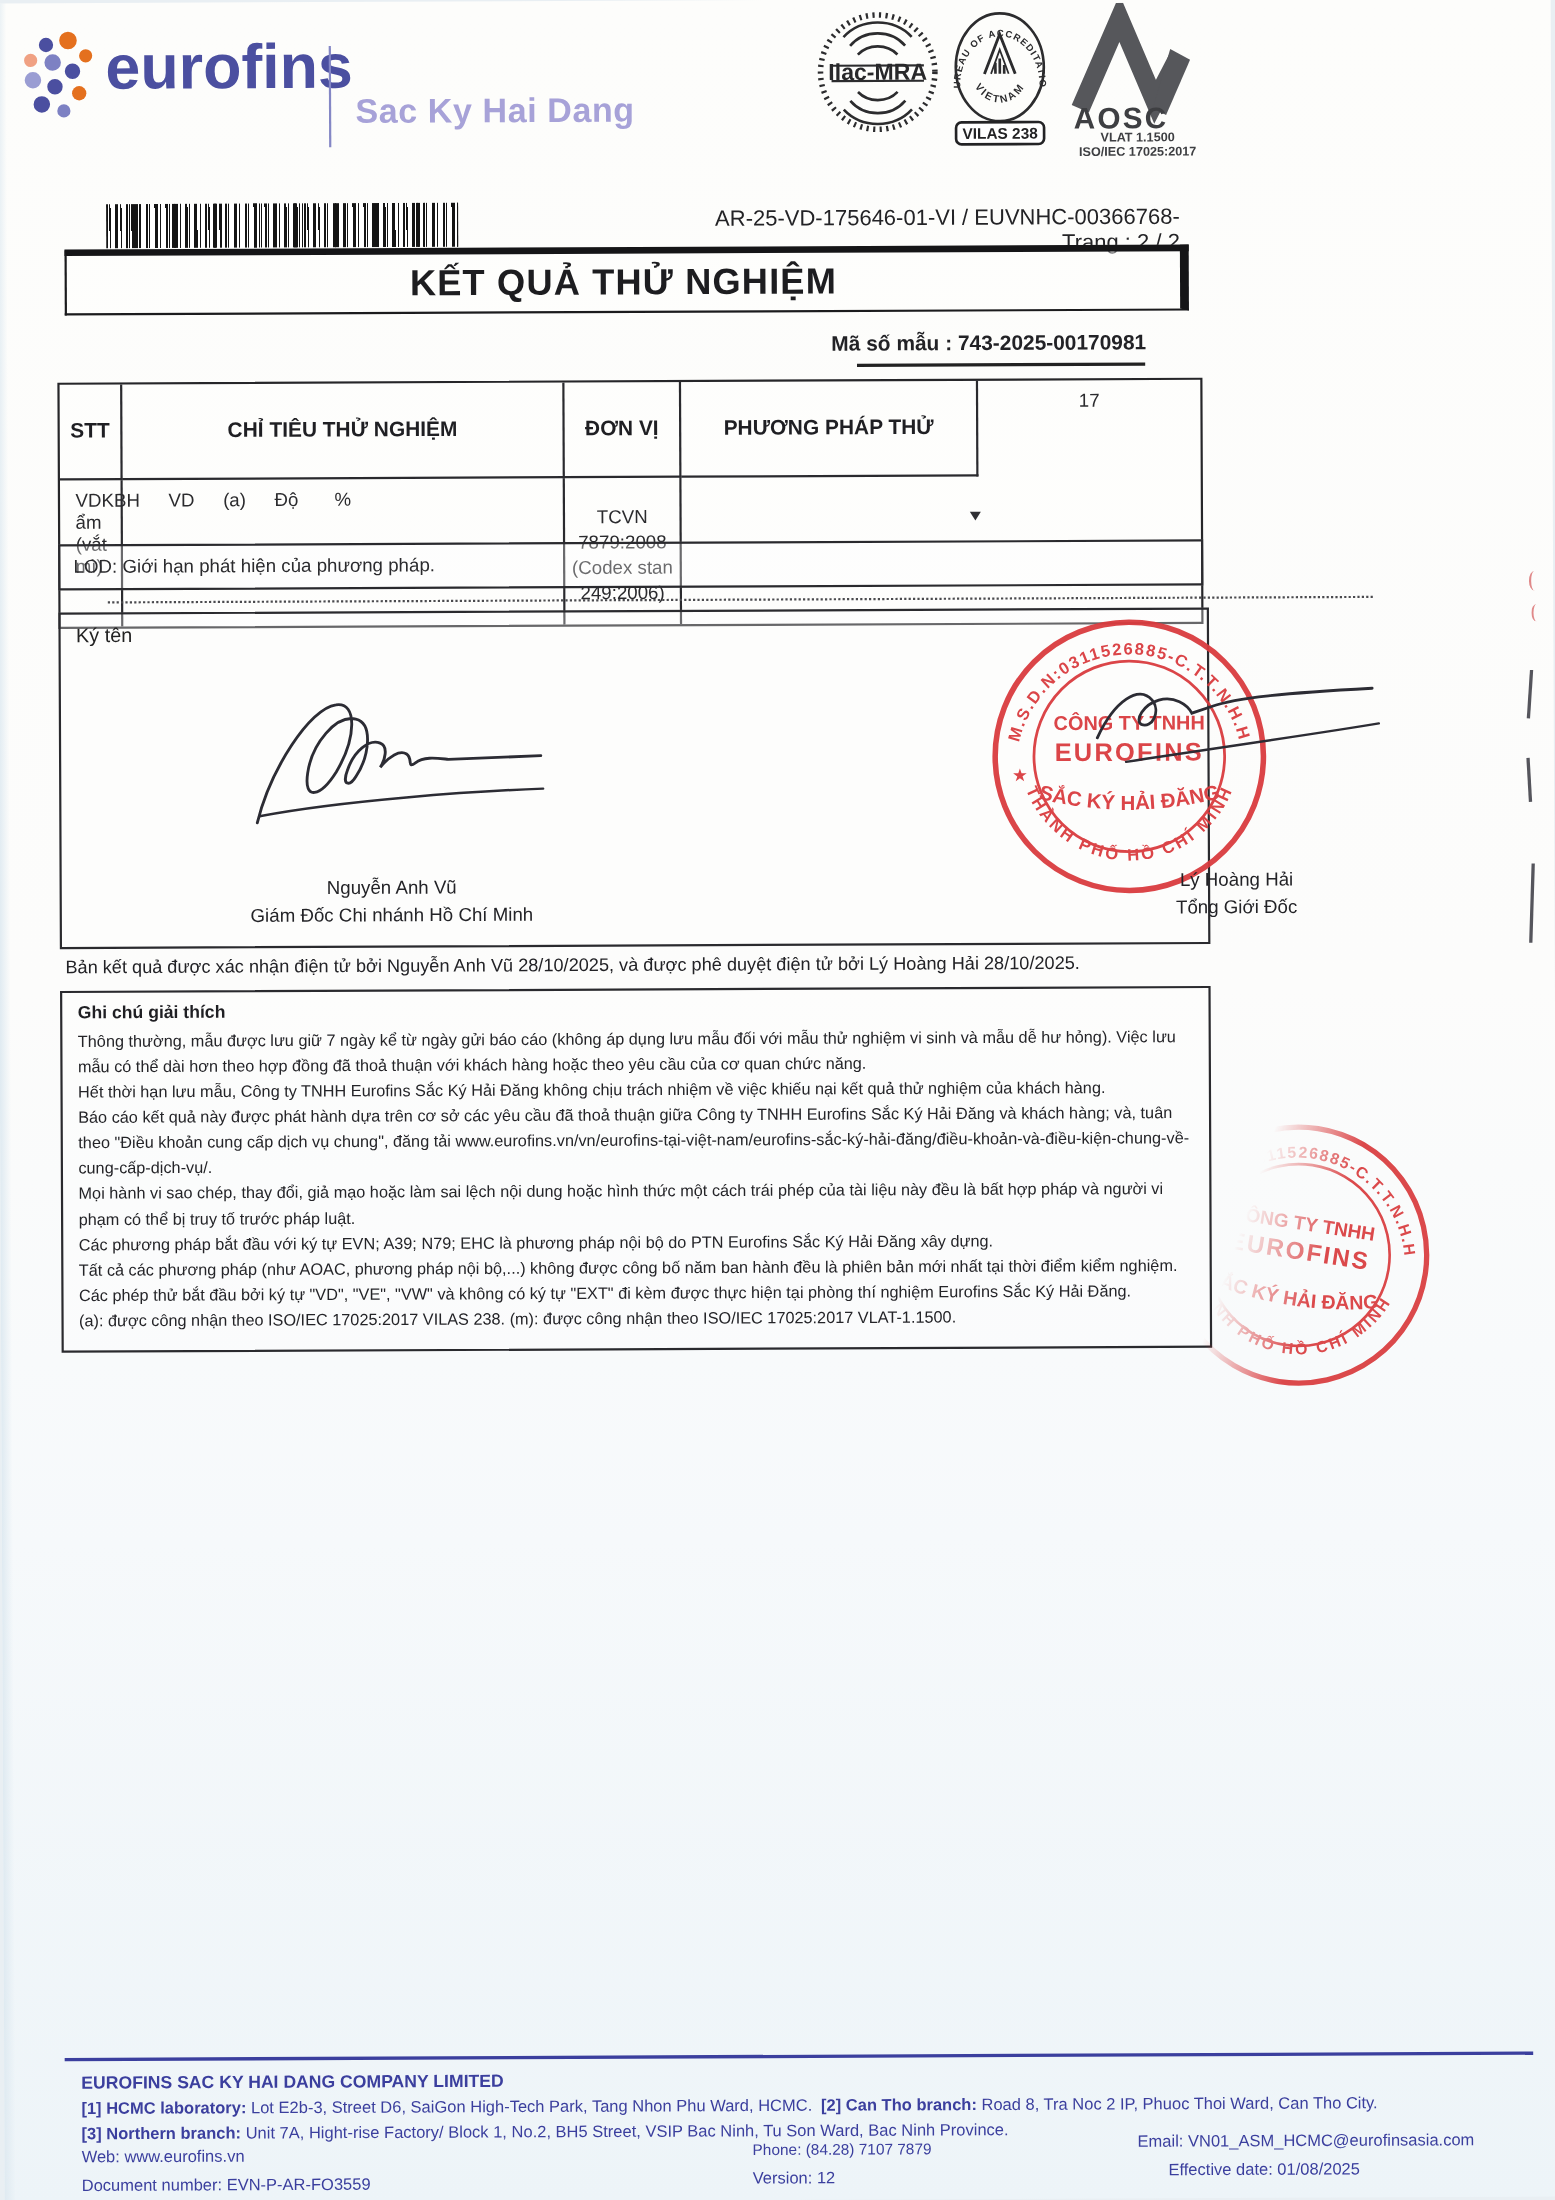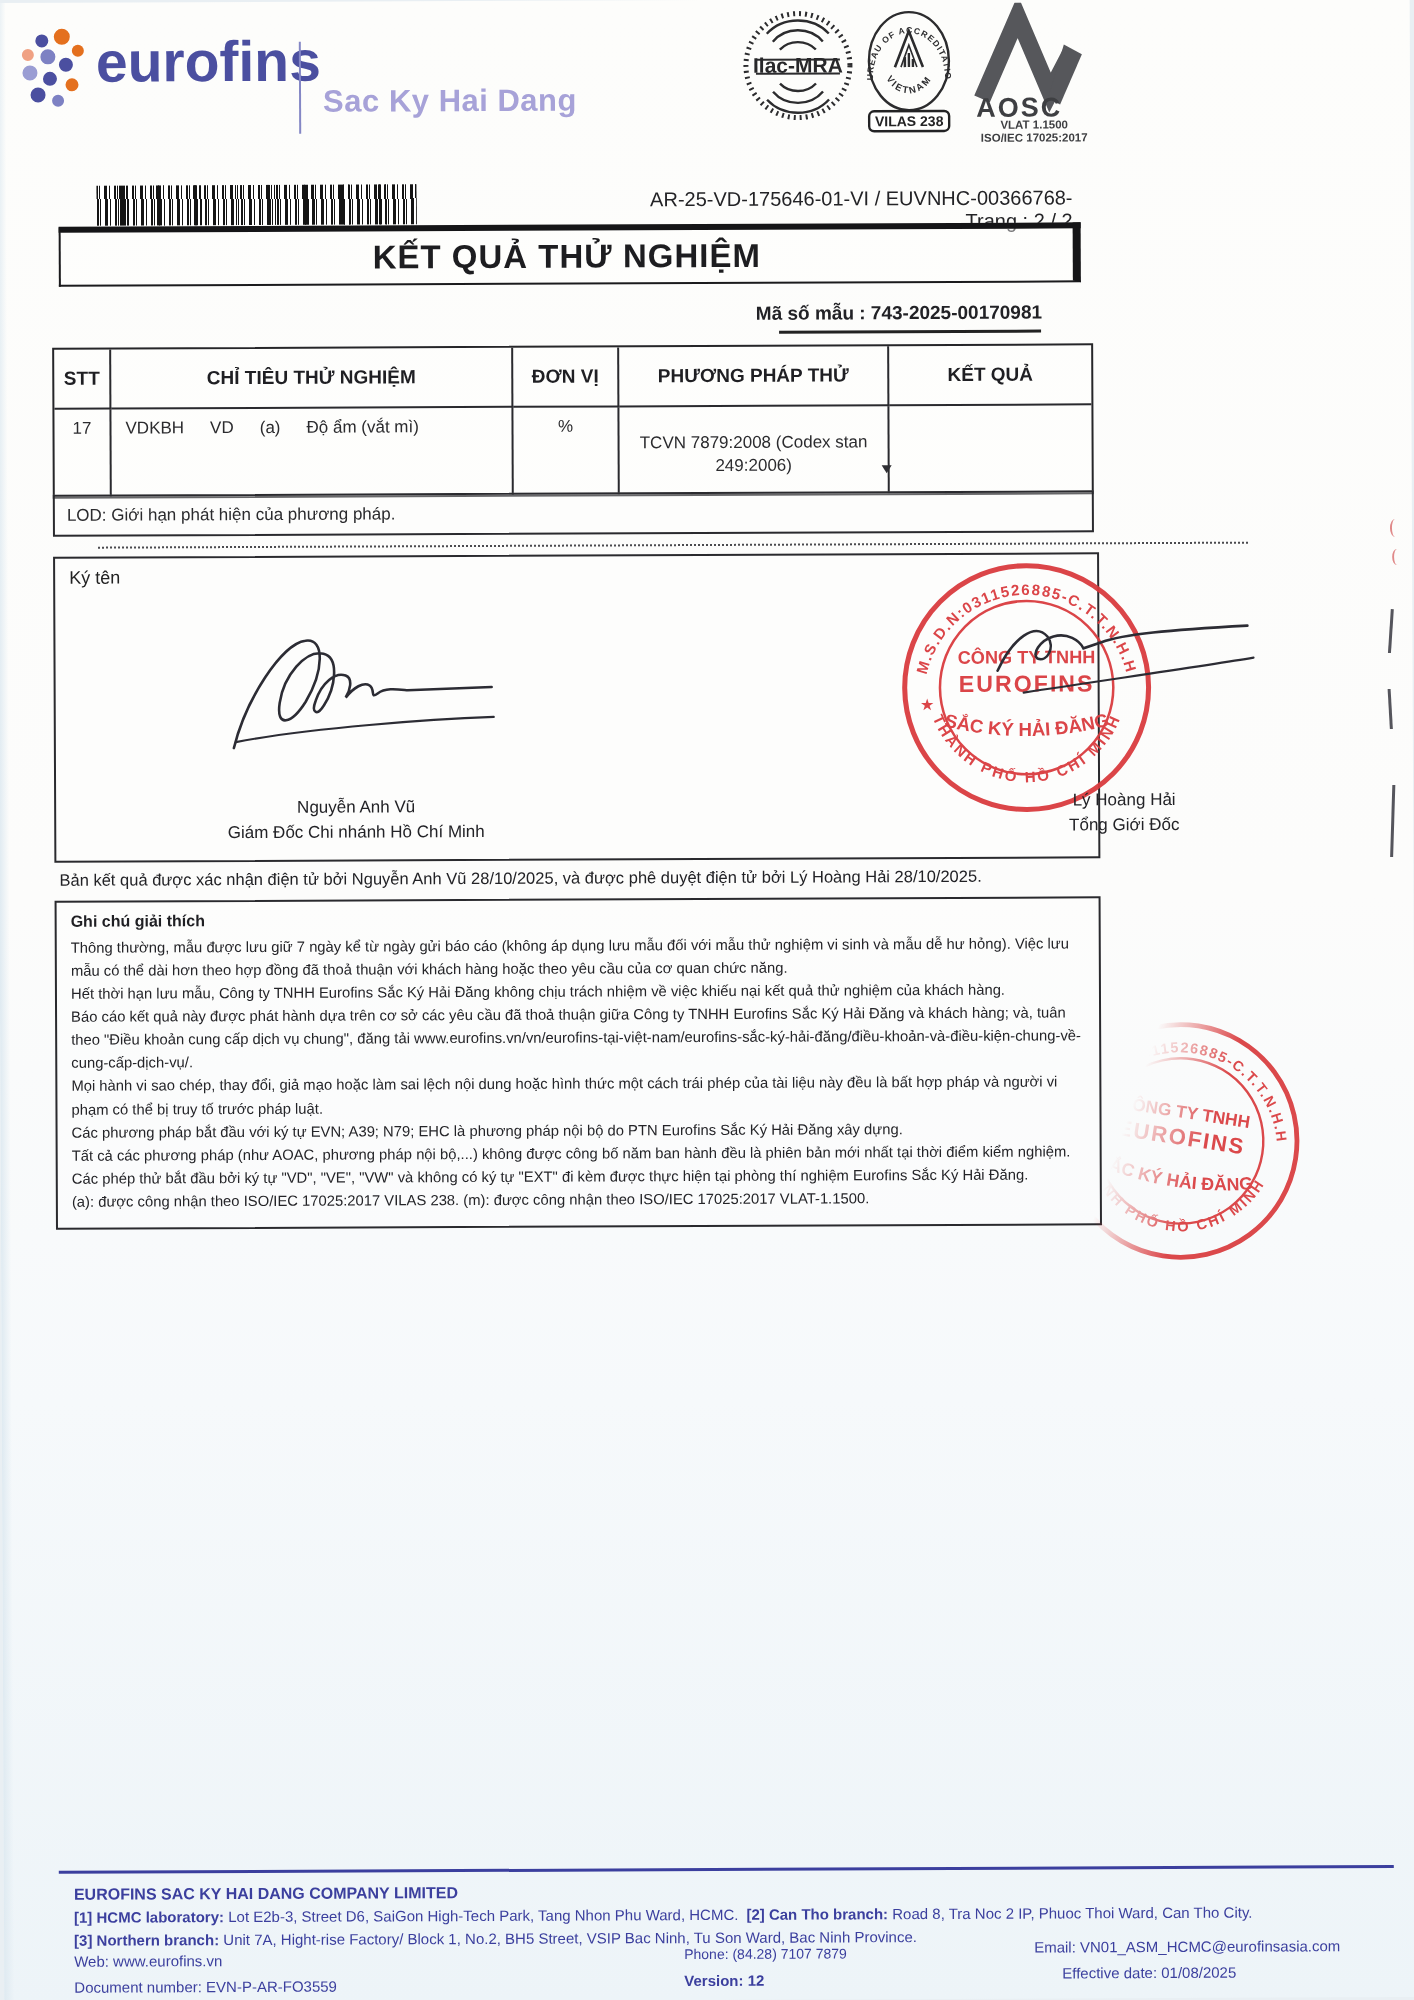--- a/index.html
+++ b/index.html
@@ -160,21 +160,20 @@
   </div>
 
   <div class="abs sample-code" style="left:645px;top:303px;width:400px;">Mã số mẫu : 743-2025-00170981</div>
   <div class="abs rule" style="left:782px;top:331px;width:262px;height:3px;"></div>
 
   <div class="abs rtable" style="left:55px;top:345px;width:1037px;">
     <div class="cell hd">STT</div>
     <div class="cell hd">CHỈ TIÊU THỬ NGHIỆM</div>
     <div class="cell hd">ĐƠN VỊ</div>
     <div class="cell hd">PHƯƠNG PHÁP THỬ</div>
-    <div class="cell hd">KẾT QUẢ</div>
 
     <div class="cell dt">17</div>
     <div class="cell dt name">
       <span>VDKBH</span><span>VD</span><span>(a)</span><span>Độ ẩm (vắt mì)</span>
     </div>
     <div class="cell dt">%</div>
     <div class="cell dt">
         <div class="method-wrap">TCVN 7879:2008 (Codex stan 249:2006)</div>
       </div>
   </div>
@@ -259,16 +258,16 @@
   <div class="abs footer-line" style="left:55px;top:1868px;width:1335px;"></div>
   <div class="abs footer" style="left:70px;top:1880px;width:1330px;">
     <p class="co">EUROFINS SAC KY HAI DANG COMPANY LIMITED</p>
     <p><b>[1]  HCMC laboratory:</b><span> Lot E2b-3, Street D6, SaiGon High-Tech Park, Tang Nhon Phu Ward, HCMC.</span><b class="gap-left">[2]  Can Tho branch:</b><span> Road 8, Tra Noc 2 IP, Phuoc Thoi Ward, Can Tho City.</span></p>
     <p><b>[3]  Northern branch:</b><span> Unit 7A, Hight-rise Factory/ Block 1, No.2, BH5 Street, VSIP Bac Ninh, Tu Son Ward, Bac Ninh Province.</span></p>
   </div>
   <p class="abs footer" style="left:70px;top:1950px;margin:0;font-size:15px;">Web: www.eurofins.vn</p>
   <p class="abs footer" style="left:680px;top:1946px;margin:0;font-size:14px;">Phone: (84.28) 7107 7879</p>
   <p class="abs footer" style="left:1030px;top:1940px;margin:0;font-size:15px;">Email: VN01_ASM_HCMC@eurofinsasia.com</p>
   <p class="abs footer" style="left:70px;top:1976px;margin:0;font-size:15px;">Document number: EVN-P-AR-FO3559</p>
-  <p class="abs footer" style="left:680px;top:1972px;margin:0;font-size:15px;font-weight:bold;">Version: 12</p>
+  <p class="abs footer" style="left:680px;top:1972px;margin:0;font-size:15px;">Version: 12</p>
   <p class="abs footer" style="left:1058px;top:1966px;margin:0;font-size:15px;">Effective date: 01/08/2025</p>
 
 </div>
 
 </body></html>

